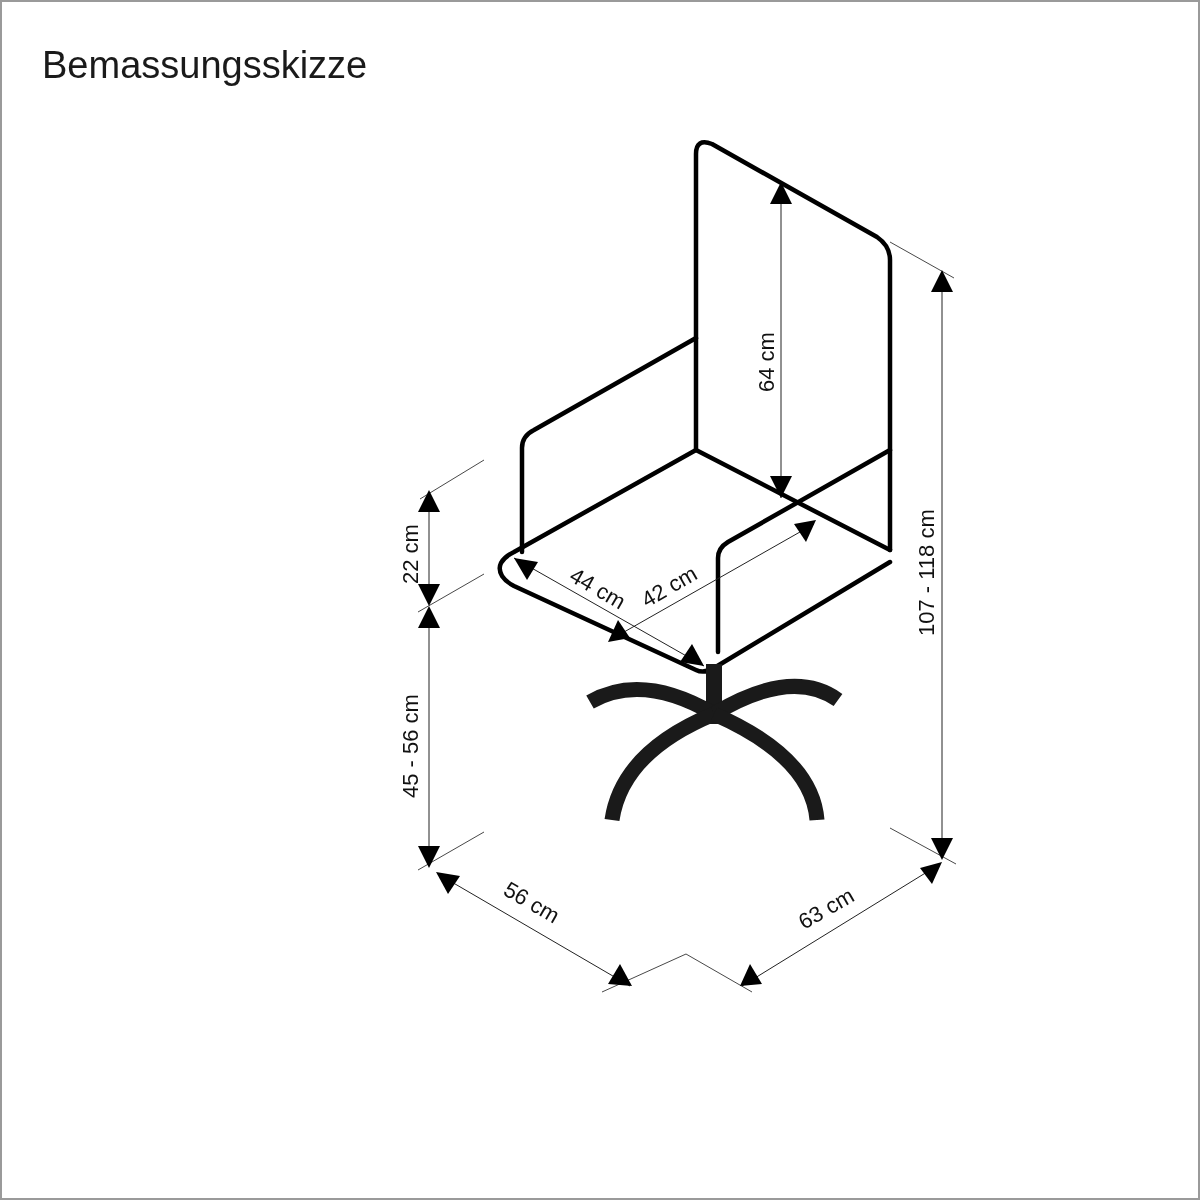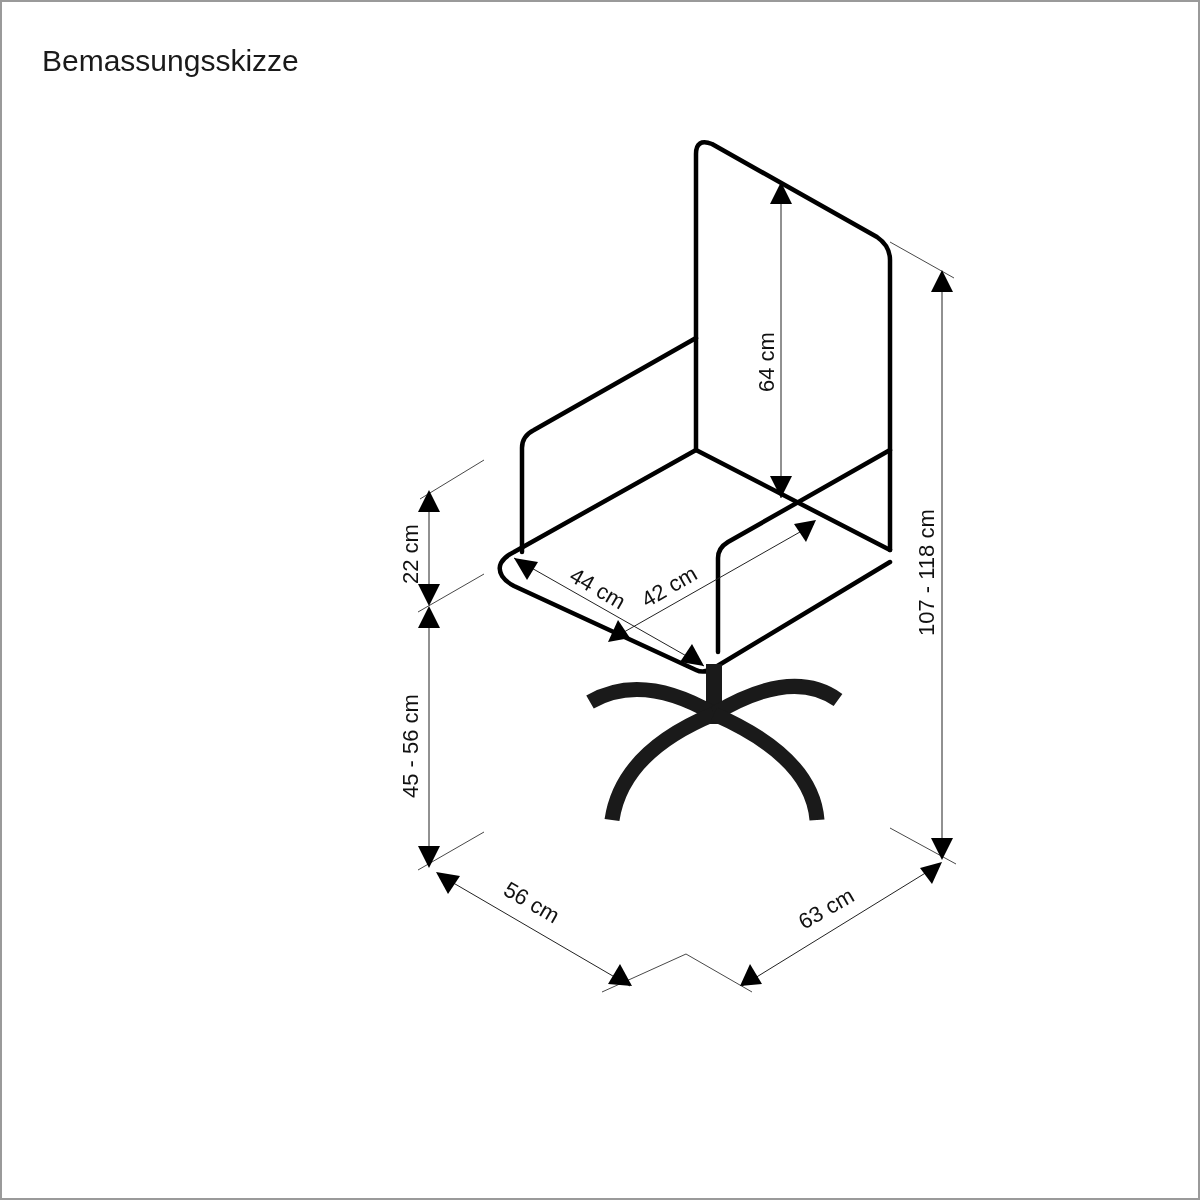--- a/index.html
+++ b/index.html
@@ -17,21 +17,21 @@
       border-left: 2px solid #9a9a9a;
       border-right: 2px solid #9a9a9a;
       border-bottom: 2px solid #9a9a9a;
       overflow: hidden;
     }
     .title {
       position: absolute;
       left: 40px;
       top: 44px;
       font-family: "Liberation Sans", sans-serif;
-      font-size: 30px;
+      font-size: 38px;
       color: #1a1a1a;
       letter-spacing: 0px;
       line-height: 1;
     }
     svg.drawing {
       position: absolute;
       left: 0;
       top: 0;
       width: 1200px;
       height: 1200px;

